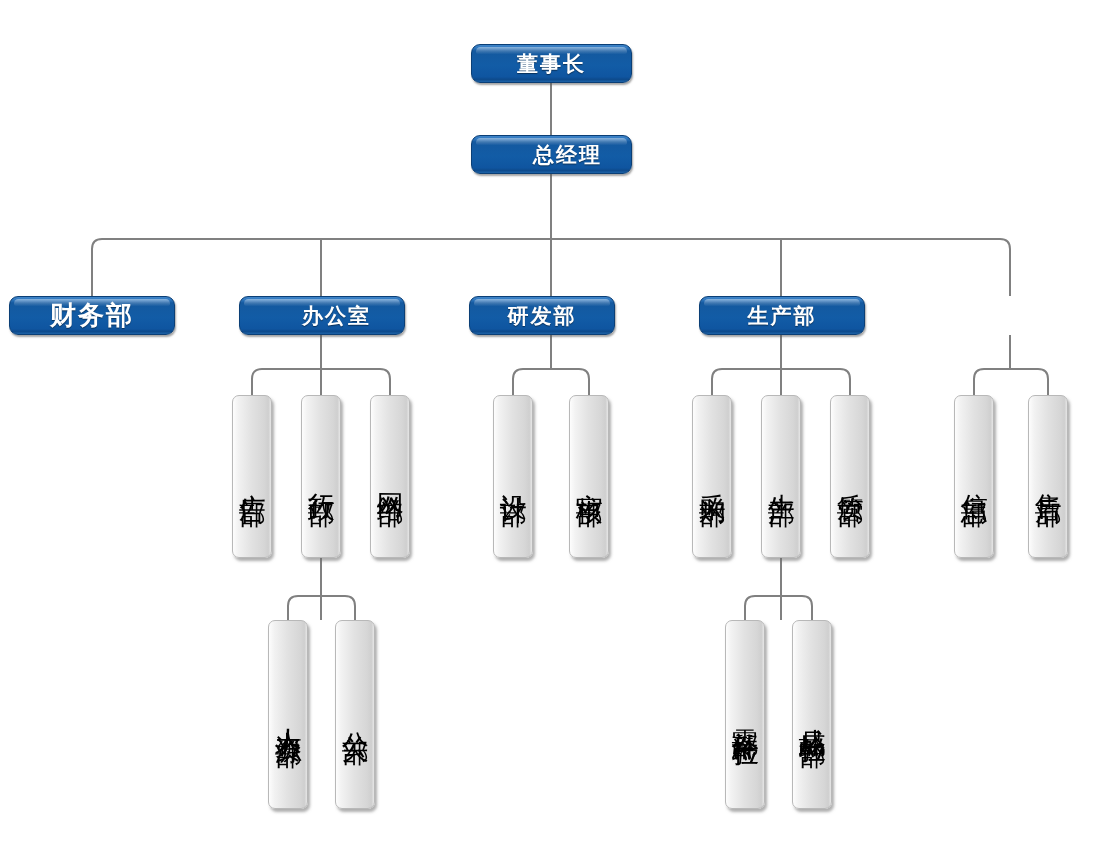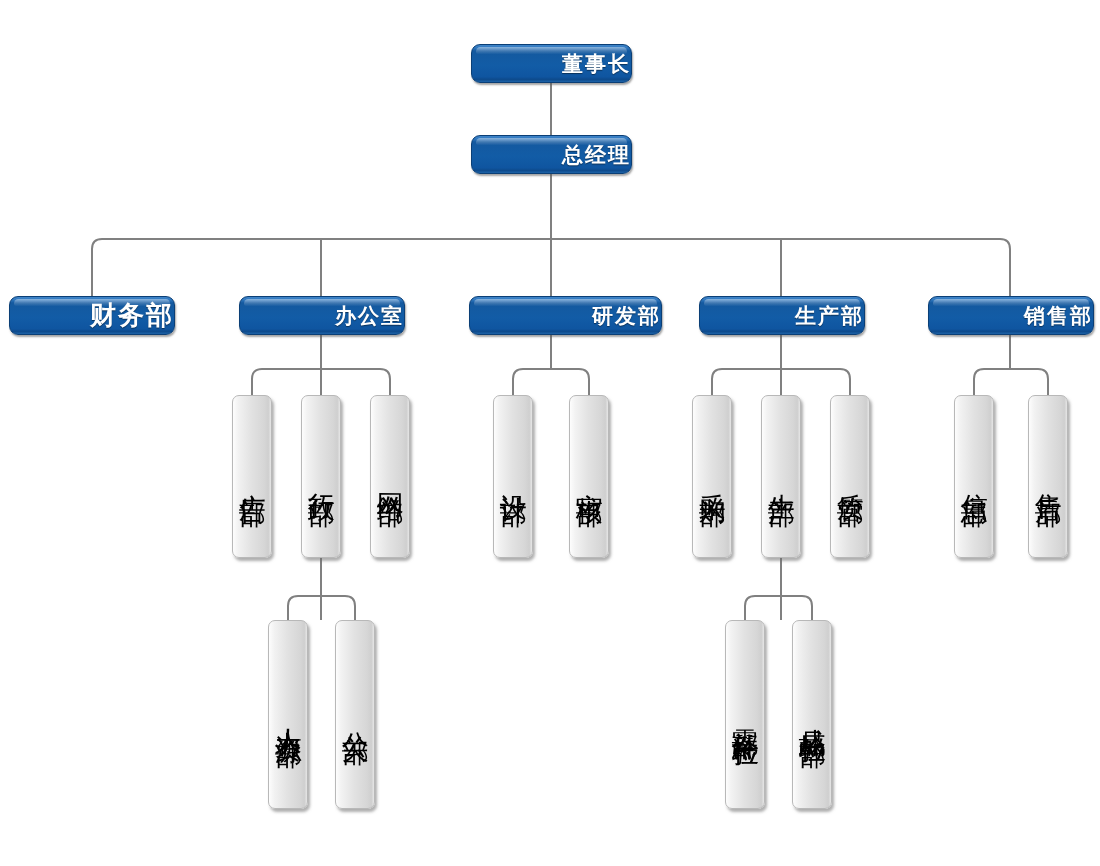--- a/index.html
+++ b/index.html
@@ -43,21 +43,21 @@
         #2f78c0 7%,
         #14599f 16%,
         #125ca6 55%,
         #0f55a0 86%,
         #0d4a8c 93%,
         #1d63a8 100%);
     border: 1px solid #0b3f76;
     box-shadow: 1px 2px 2px rgba(90,90,90,0.55);
     display: flex;
     align-items: center;
-    justify-content: flex-end;
+    justify-content: center;
     color: #ffffff;
     font-weight: bold;
     letter-spacing: 2px;
     text-shadow: 0 1px 1px rgba(0,0,0,0.45);
     font-family: Liberation Sans, sans-serif;
   }
   .node-blue .cap {
     position: absolute;
     left: 4px; right: 4px; top: 2px;
     height: 7px;
@@ -144,34 +144,30 @@
   <div class="node-blue" style="left:9px; top:296px; width:166px; height:39px; font-size:26px;">
     <span class="cap"></span>
     <span>财务部</span>
   </div>
 
   <div class="node-blue" style="left:239px; top:296px; width:166px; height:39px; font-size:21px;padding-left:29px;">
     <span class="cap"></span>
     <span>办公室</span>
   </div>
 
-  <div class="node-blue" style="left:469px; top:296px; width:193px; height:39px; font-size:21px;">
+  <div class="node-blue" style="left:469px; top:296px; width:146px; height:39px; font-size:21px;">
     <span class="cap"></span>
     <span>研发部</span>
   </div>
 
   <div class="node-blue" style="left:699px; top:296px; width:166px; height:39px; font-size:21px;">
     <span class="cap"></span>
     <span>生产部</span>
   </div>
 
-  <div class="node-blue" style="left:928px; top:296px; width:166px; height:39px; font-size:21px;">
-    <span class="cap"></span>
-    <span>销售部</span>
-  </div>
 
   <div class="node-gray" style="left:232px; top:395px; width:40px; height:163px;">
     <span class="vtext" style="font-size:27px;">广告部</span>
   </div>
 
   <div class="node-gray" style="left:301px; top:395px; width:40px; height:163px;">
     <span class="vtext" style="font-size:27px;">行政部</span>
   </div>
 
   <div class="node-gray" style="left:370px; top:395px; width:40px; height:163px;">

